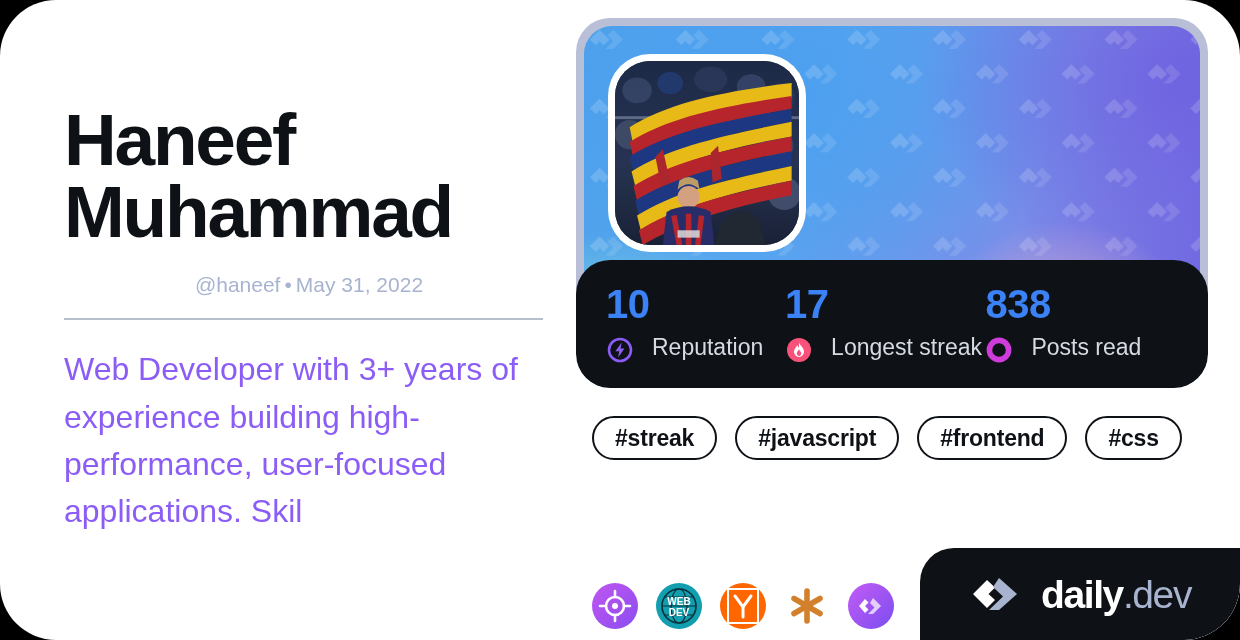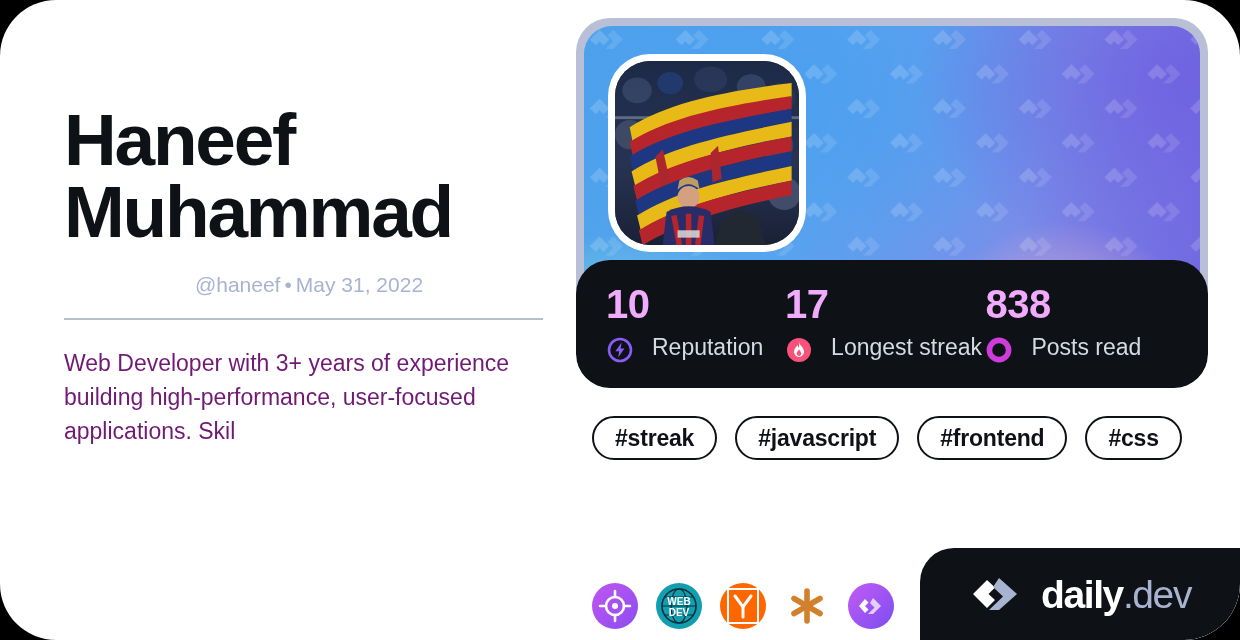--- a/index.html
+++ b/index.html
@@ -46,23 +46,23 @@
   .joined { color: #a8b3cf; }
 
   .divider {
     margin-top: 22px;
     width: 479px; height: 2px;
     background: #b7bfcc;
   }
 
   .bio {
     margin-top: 26px;
-    font-size: 23px;
+    font-size: 32px;
     line-height: 1.48;
-    color: #701a75;
+    color: #8b5cf6;
     width: 460px;
   }
 
   
   .right {
     position: absolute;
     left: 576px; top: 18px;
     width: 648px;
   }
 
@@ -125,21 +125,21 @@
     align-items: center;
     padding: 0 30px;
   }
   .stat { position: relative; }
   .stat.s0 { width: 186px; }
   .stat.s1 { width: 208px; }
   .stat.s2 { width: 200px; }
   .stat-value {
     font-size: 40px;
     font-weight: 700;
-    color: #f0abfc;
+    color: #3b82f6;
     line-height: 1;
     letter-spacing: -0.5px;
     margin-bottom: 12px;
   }
   .stat-bottom {
     display: flex;
     align-items: flex-start;
     gap: 18px;
   }
   .stat-icon { width: 28px; height: 28px; flex: 0 0 28px; }

